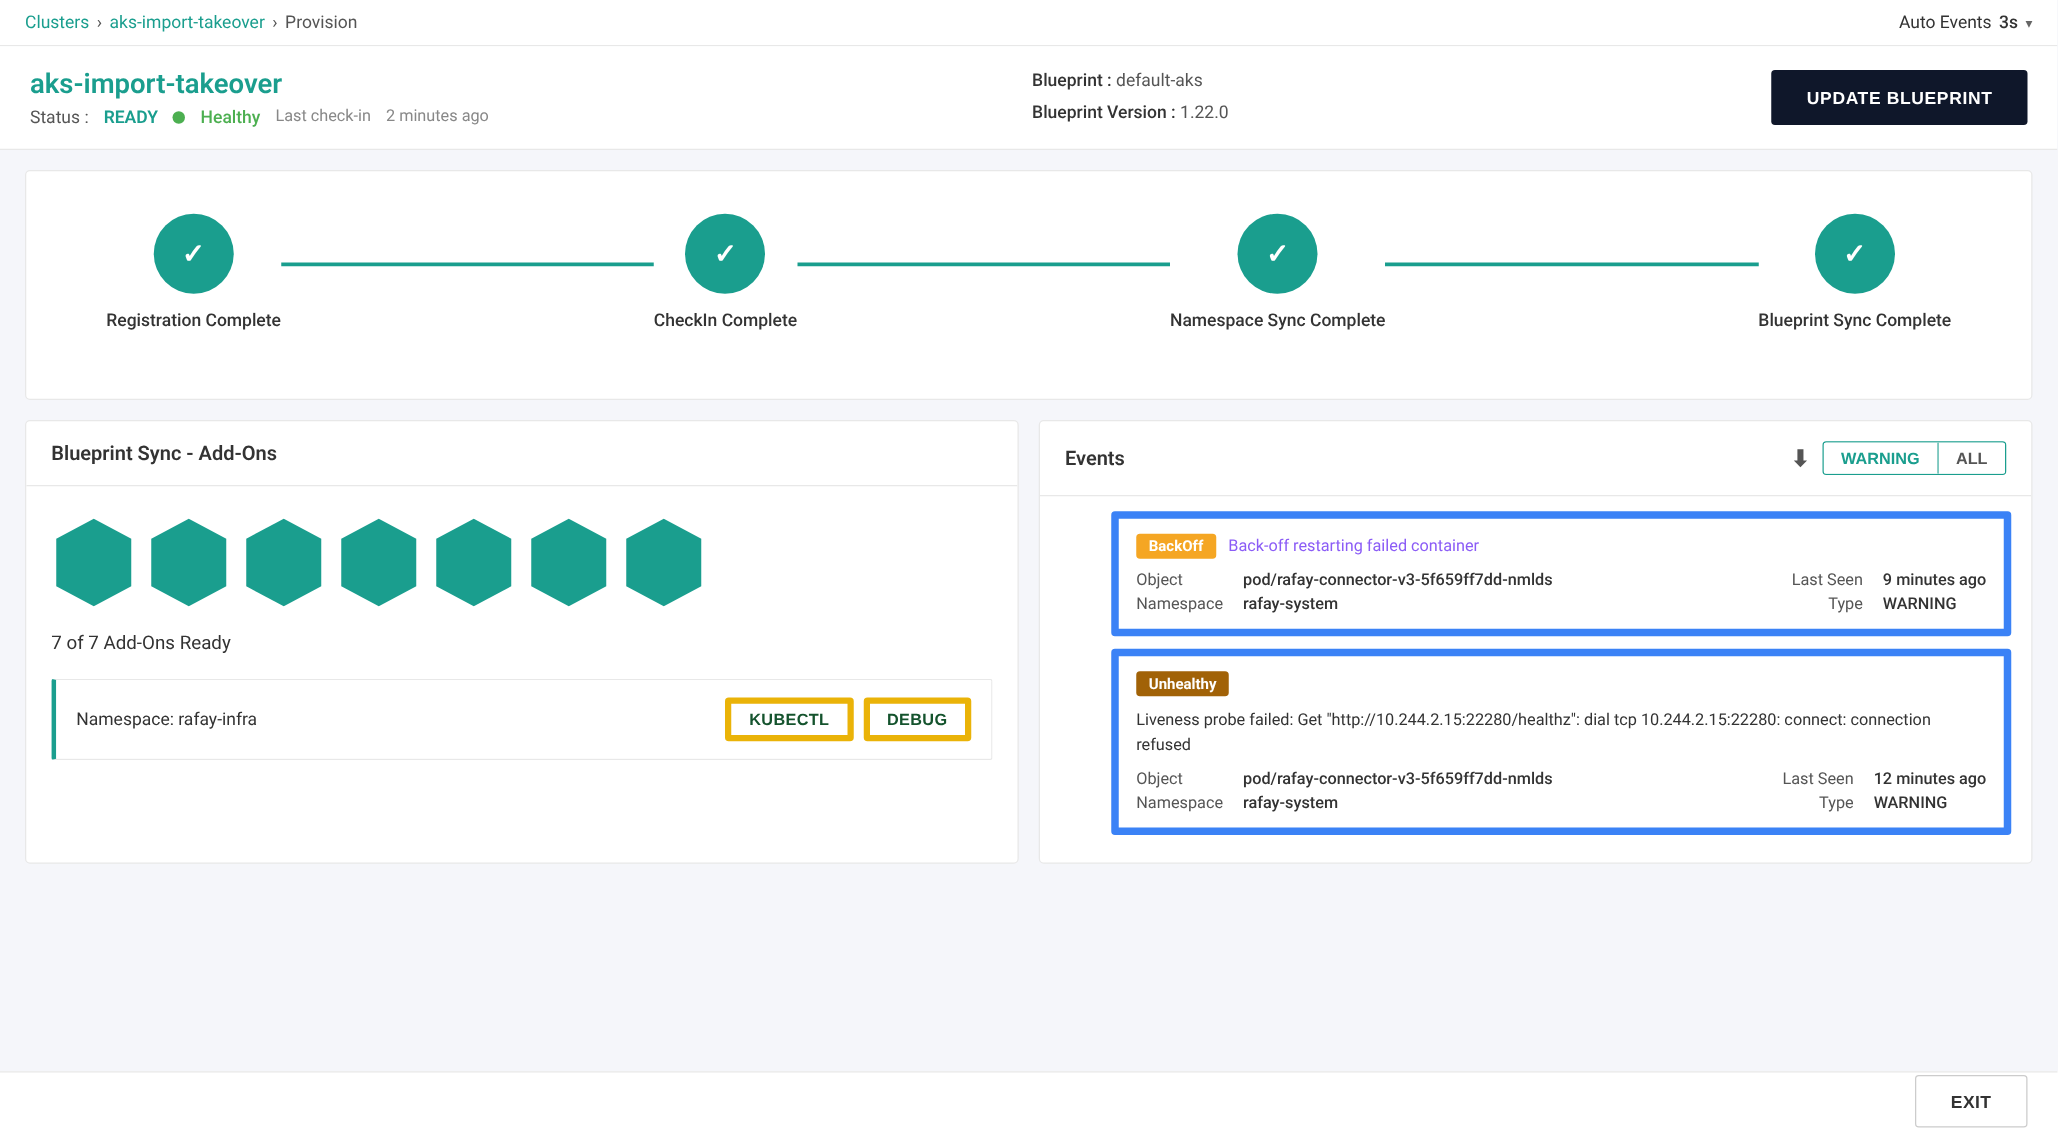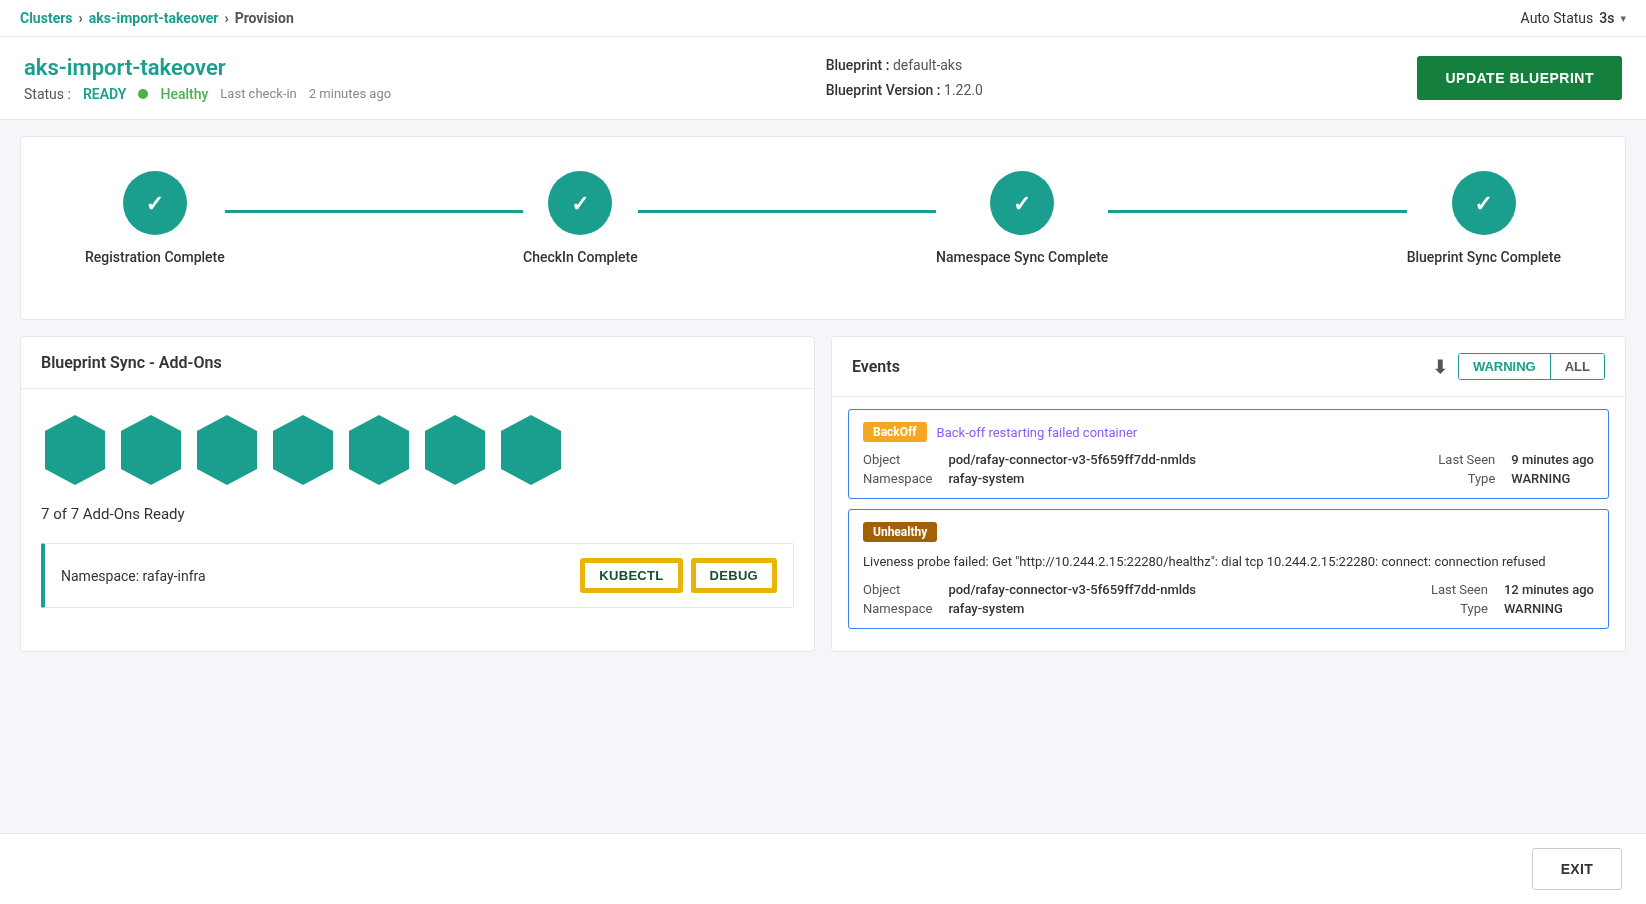--- a/index.html
+++ b/index.html
@@ -19,21 +19,20 @@
       padding: 10px 20px;
       background: #fff;
       border-bottom: 1px solid #e8e8e8;
     }
     .breadcrumb {
       display: flex;
       align-items: flex-end;
       gap: 6px;
       color: #555;
       font-size: 14px;
-      font-weight: bold;
     }
     .breadcrumb a { color: #1a9e8e; text-decoration: none; }
     .breadcrumb span { color: #555; }
     .auto-refresh {
       display: flex;
       align-items: center;
       gap: 6px;
       font-size: 14px;
       color: #333;
     }
@@ -78,21 +77,21 @@
     .checkin-text { color: #888; font-size: 13px; }
 
     .header-center {
       font-size: 14px;
       line-height: 1.8;
       color: #555;
     }
     .header-center strong { color: #333; font-weight: 500; }
 
     .update-btn {
-      background: #15803d;
+      background: #0f172a;
       color: #fff;
       border: none;
       padding: 14px 28px;
       font-size: 14px;
       font-weight: 700;
       letter-spacing: 0.5px;
       cursor: pointer;
       border-radius: 3px;
       white-space: nowrap;
     }
@@ -283,24 +282,25 @@
     .filter-btn.active {
       background: #fff;
       color: #1a9e8e;
       border-right: 1px solid #1a9e8e;
     }
 
     .events-content {
       padding: 12px 16px;
     }
     .event-card {
-      border: 1px solid #3b82f6;
+      border: 6px solid #3b82f6;
       border-radius: 3px;
       padding: 12px 14px;
       margin-bottom: 10px;
+      margin-left: 41px;
     }
     .event-top {
       display: flex;
       align-items: center;
       gap: 10px;
       margin-bottom: 10px;
     }
     .event-badge {
       padding: 3px 10px;
       font-size: 12px;
@@ -333,21 +333,21 @@
     }
 
     
     .footer-bar {
       position: fixed;
       bottom: 0;
       left: 0;
       right: 0;
       background: #fff;
       border-top: 1px solid #e8e8e8;
-      padding: 14px 24px;
+      padding: 2px 24px;
       display: flex;
       justify-content: flex-end;
       gap: 12px;
     }
     .exit-btn {
       background: #fff;
       border: 1px solid #ccc;
       color: #333;
       padding: 12px 28px;
       font-size: 14px;
@@ -376,21 +376,21 @@
 
 <div class="top-nav">
   <div class="breadcrumb">
     <a href="#">Clusters</a>
     <span>›</span>
     <a href="#">aks-import-takeover</a>
     <span>›</span>
     <span>Provision</span>
   </div>
   <div class="auto-refresh">
-    <span>Auto Status</span>
+    <span>Auto Events</span>
     <span class="auto-refresh-value">3s</span>
     <span class="chevron-down">▾</span>
   </div>
 </div>
 
 <div class="header-card">
   <div class="header-left">
     <div class="cluster-title">aks-import-takeover</div>
     <div class="status-row">
       <span class="status-label">Status :</span>

